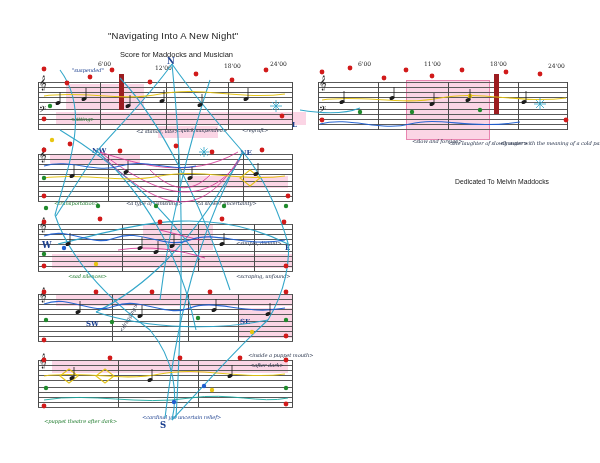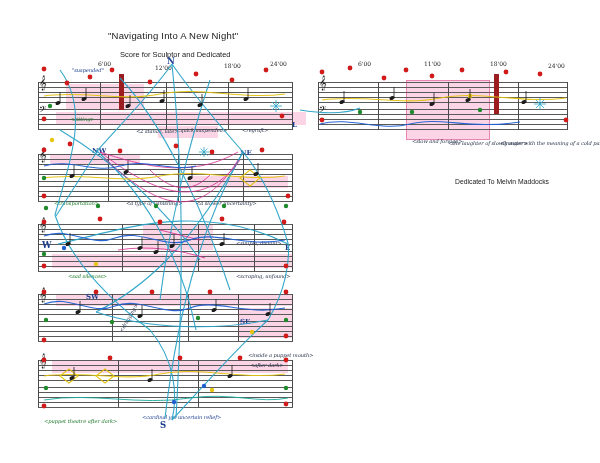--- a/index.html
+++ b/index.html
@@ -106,21 +106,21 @@
     height: 463px;
     pointer-events: none;
   }
 </style>
 </head>
 <body>
 
 <div id="page">
 
   <div class="title">"Navigating Into A New Night"</div>
-  <div class="subtitle">Score for Sculptor and Dedicated</div>
+  <div class="subtitle">Score for Maddocks and Musician</div>
   <div class="dedication">Dedicated To Melvin Maddocks</div>
 
   <div class="system" style="left:38px; top:78px; width:255px; height:66px;">
     <div class="pinkstrip" style="left:28px; top:6px; width:78px; height:26px;"></div>
     <div class="pinkstrip" style="left:18px; top:34px; width:250px; height:13px;"></div>
     <div class="pinkstrip" style="left:120px; top:48px; width:60px; height:12px;"></div>
 
     <div class="staff-line" style="top:4px;"></div>
     <div class="staff-line" style="top:9px;"></div>
     <div class="staff-line" style="top:14px;"></div>
@@ -256,21 +256,21 @@
   <div class="timemark" style="left:358px; top:60px;">6'00</div>
   <div class="timemark" style="left:424px; top:60px;">11'00</div>
   <div class="timemark" style="left:490px; top:60px;">18'00</div>
   <div class="timemark" style="left:548px; top:62px;">24'00</div>
 
   <div class="compass" style="left:167px; top:56px;">N</div>
   <div class="compass compass-sm" style="left:240px; top:148px;">NE</div>
   <div class="compass compass-sm" style="left:285px; top:243px;">E</div>
   <div class="compass compass-sm" style="left:240px; top:317px;">SE</div>
   <div class="compass" style="left:160px; top:420px;">S</div>
-  <div class="compass compass-sm" style="left:86px; top:292px;">SW</div>
+  <div class="compass compass-sm" style="left:86px; top:319px;">SW</div>
   <div class="compass" style="left:42px; top:240px;">W</div>
   <div class="compass compass-sm" style="left:92px; top:146px;">NW</div>
   <div class="compass compass-sm" style="left:292px; top:120px;">L</div>
 
   <div class="handwrite" style="left:72px; top:67px;">"suspended"</div>
   <div class="handwrite hw-green" style="left:70px; top:116px;">&lt;sitting&gt;</div>
   <div class="handwrite hw-dark" style="left:136px; top:128px;">&lt;2 stands, late&gt;</div>
   <div class="handwrite hw-dark" style="left:176px; top:127px;">&lt;quick/suspended&gt;</div>
   <div class="handwrite hw-dark" style="left:242px; top:127px;">&lt;regraft&gt;</div>
   <div class="handwrite hw-green" style="left:54px; top:200px;">&lt;transportation&gt;</div>

